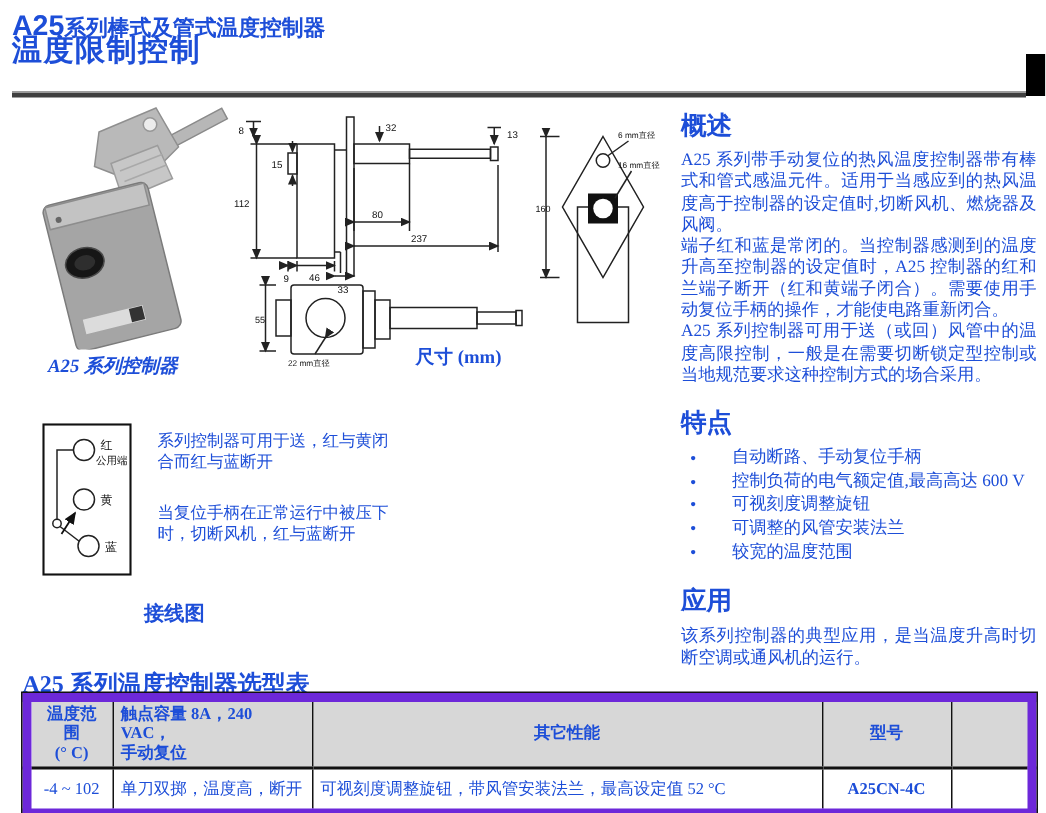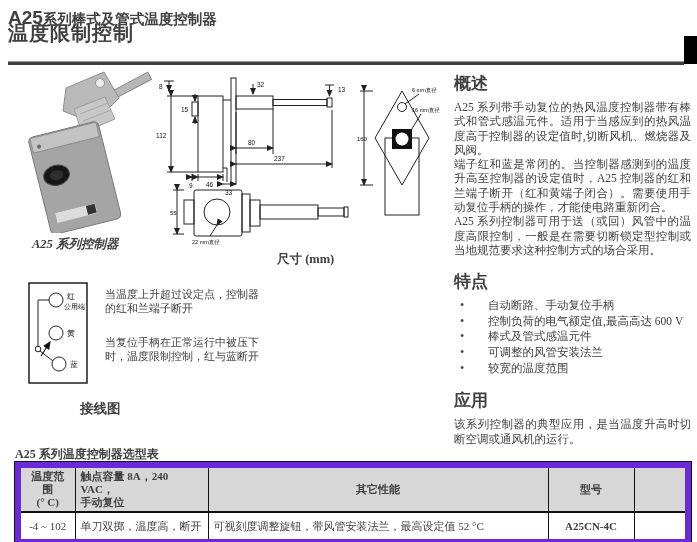--- a/index.html
+++ b/index.html
@@ -1,46 +1,46 @@
 <!DOCTYPE html>
 <html><head>
 <meta charset="utf-8">
 <style>
   html,body{margin:0;padding:0;background:#fff;}
   #page{
     position:relative;width:697px;height:542px;background:#ffffff;
-    font-family:"Liberation Serif","DejaVu Serif",serif;color:#404040;overflow:hidden;
+    font-family:"Liberation Serif","DejaVu Serif",serif;color:#1d4ed8;overflow:hidden;
   }
   .abs{position:absolute;}
   
   #doc-title{left:8px;top:7px;font-weight:bold;white-space:nowrap;}
   #doc-title .latin{font-family:"Liberation Sans","DejaVu Sans",sans-serif;font-size:19px;}
   #doc-title .cjk{font-size:14.5px;}
   #section-title{left:8px;top:20px;font-size:20px;font-weight:bold;letter-spacing:1px;}
   #header-rule{left:8px;top:61px;width:676px;height:3px;background:#3f3f3f;border-top:1px solid #9a9a9a;}
   #edge-tab{right:0;top:36px;width:13px;height:28px;background:#000;}
   
   #right-col{left:454px;top:72px;width:237px;}
   .h2{font-size:17px;font-weight:bold;margin:0 0 5px 0;}
   .h2.mt{margin-top:13px;}
   .para{font-size:11.5px;line-height:14.3px;margin:0;text-align:justify;}
   ul.feat{list-style:none;margin:2px 0 0 0;padding:0;}
   ul.feat li{font-size:11.5px;line-height:15.6px;padding-left:34px;position:relative;}
   ul.feat li:before{content:"\2022";position:absolute;left:6px;top:0;font-size:12px;}
   
   .caption{font-weight:bold;font-size:12.5px;white-space:nowrap;}
   #photo-caption{left:32px;top:236px;font-style:italic;}
-  #dims-caption{left:277px;top:251px;text-align:right;}
-  #wiring-caption{left:80px;top:400px;font-size:13.5px;}
+  #dims-caption{left:277px;top:230px;text-align:right;}
+  #wiring-caption{left:96px;top:400px;font-size:13.5px;}
   
   .wnote{font-size:11px;line-height:13.5px;width:160px;}
   #wiring-note1{left:105px;top:288px;}
   #wiring-note2{left:105px;top:336px;}
   
-  #table-title{left:15px;top:446px;font-size:12px;font-weight:bold;}
+  #table-title{left:15px;top:446px;font-size:16px;font-weight:bold;}
   #sel-table{left:15px;top:462px;width:670px;border-collapse:collapse;table-layout:fixed;
              font-size:11px;line-height:13px;}
   #sel-table th,#sel-table td{border:1px solid #111;padding:2px 5px;vertical-align:middle;overflow:hidden;}
   #sel-table th{background:#d7d7d7;font-weight:bold;}
   #sel-table .c{text-align:center;}
   #sel-table .l{text-align:left;margin-left:29px;}
   #sel-table thead th{border-bottom:2.5px solid #111;height:33px;}
   #sel-table tbody td{height:22px;}
   #sel-table{border:6px solid #6d28d9;outline:1px solid #111;}
   .bold{font-weight:bold;}
@@ -192,34 +192,34 @@
     <circle class="thin" cx="33" cy="84" r="7" stroke-width="1.2"></circle>
     <polyline class="thin" points="23,20 12,20 12,66" stroke-width="1.2"></polyline>
     <circle class="thin" cx="12" cy="69" r="2.8" stroke-width="1.2"></circle>
     <line class="thin" x1="14" y1="71" x2="27" y2="81" stroke-width="1.3"></line>
     <line x1="15" y1="76" x2="24" y2="62" stroke="#111" stroke-width="1.2" marker-end="url(#ar4)"></line>
     <text x="41" y="19" font-size="8">红</text>
     <text x="38" y="29" font-size="7">公用端</text>
     <text x="41" y="56" font-size="8">黄</text>
     <text x="44" y="87" font-size="8">蓝</text>
   </svg>
-  <div class="abs wnote" id="wiring-note1">当温度上升超过设定点，控制器的红和兰端子断开</div>
-  <div class="abs wnote" id="wiring-note2">当复位手柄在正常运行中被压下时，温度限制控制，红与蓝断开</div>
+  <div class="abs wnote" id="wiring-note1">系列控制器可用于送，红与黄闭合而红与蓝断开</div>
+  <div class="abs wnote" id="wiring-note2">当复位手柄在正常运行中被压下时，切断风机，红与蓝断开</div>
   <div class="abs caption" id="wiring-caption">接线图</div>
 
   <div class="abs" id="right-col">
     <div class="h2">概述</div>
     <p class="para">A25 系列带手动复位的热风温度控制器带有棒式和管式感温元件。适用于当感应到的热风温度高于控制器的设定值时,切断风机、燃烧器及风阀。</p>
     <p class="para">端子红和蓝是常闭的。当控制器感测到的温度升高至控制器的设定值时，A25 控制器的红和兰端子断开（红和黄端子闭合）。需要使用手动复位手柄的操作，才能使电路重新闭合。</p>
     <p class="para">A25 系列控制器可用于送（或回）风管中的温度高限控制，一般是在需要切断锁定型控制或当地规范要求这种控制方式的场合采用。</p>
     <div class="h2 mt">特点</div>
     <ul class="feat">
       <li>自动断路、手动复位手柄</li>
       <li>控制负荷的电气额定值,最高高达 600 V</li>
-      <li>棒式及管式感温元件</li>
+      <li>可视刻度调整旋钮</li>
       <li>可调整的风管安装法兰</li>
       <li>较宽的温度范围</li>
     </ul>
     <div class="h2 mt">应用</div>
     <p class="para">该系列控制器的典型应用，是当温度升高时切断空调或通风机的运行。</p>
   </div>
 
   <div class="abs" id="table-title">A25 系列温度控制器选型表</div>
   <table class="abs" id="sel-table">
     <colgroup>

